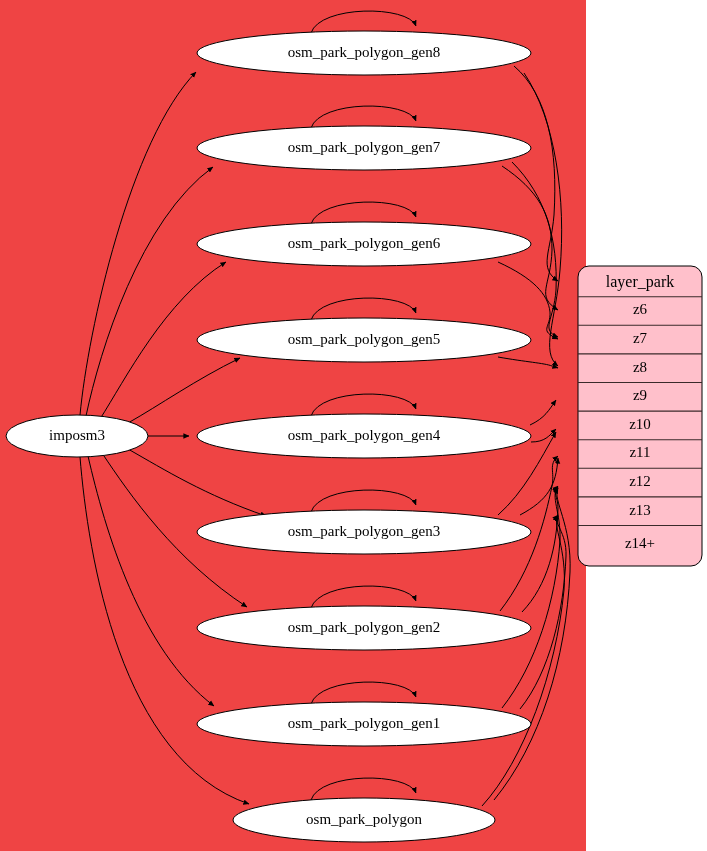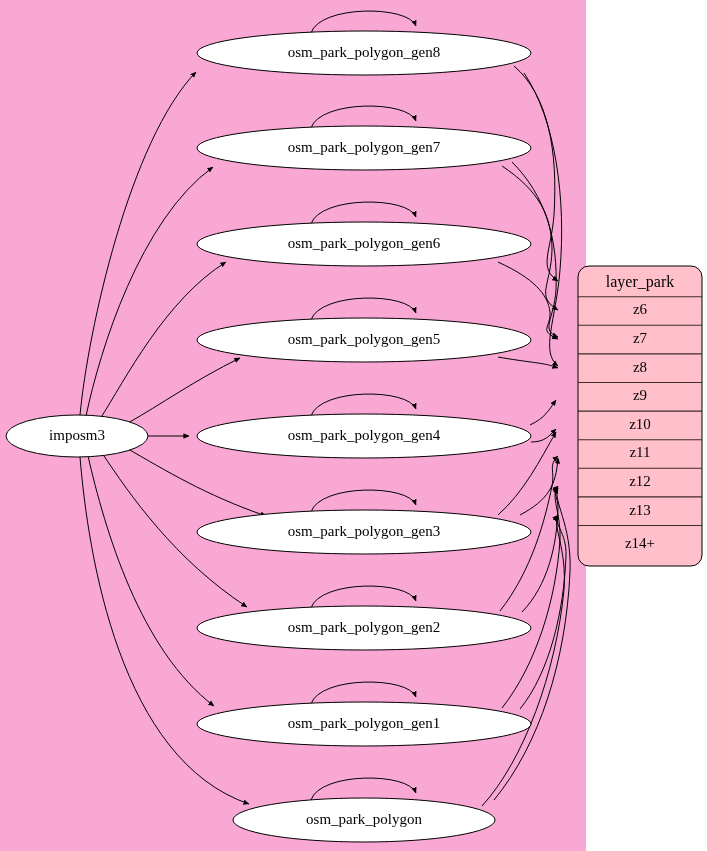--- a/index.html
+++ b/index.html
@@ -10,21 +10,21 @@
   body {
     width: 707px;
     height: 851px;
     font-family: "Liberation Serif", "DejaVu Serif", serif;
     overflow: hidden;
   }
   #graph-root {
     position: relative;
     width: 586px;
     height: 851px;
-    background: #f9a8d4;
+    background: #ef4444;
   }
   svg.graph-canvas {
     display: block;
     width: 707px;
     height: 851px;
   }
   .node-ellipse {
     fill: #ffffff;
     stroke: #000000;
     stroke-width: 1;

